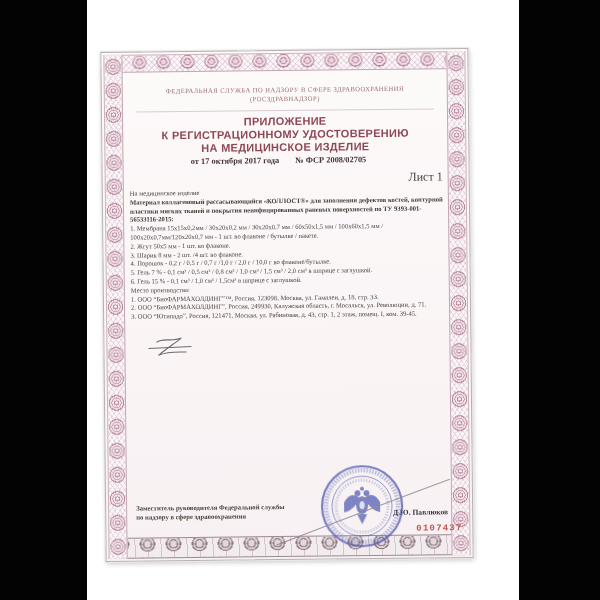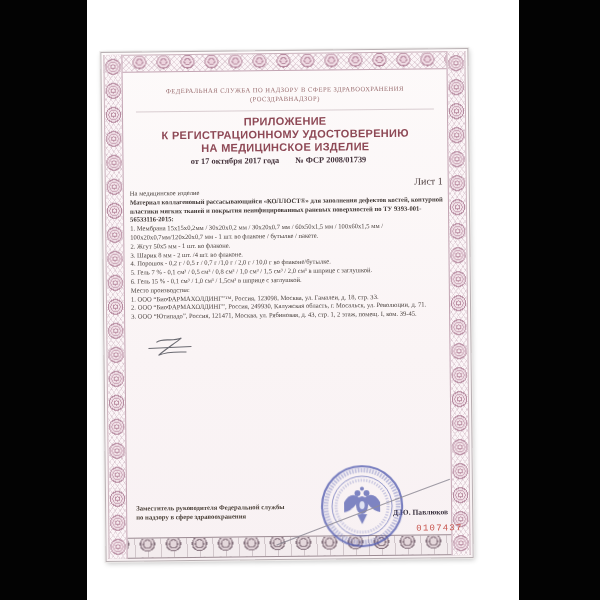--- a/index.html
+++ b/index.html
@@ -51,28 +51,28 @@
 
   
   .abs{position:absolute;}
   .agency{left:20px;right:20px;text-align:center;color:#9a6e70;
     font-size:6.6px;letter-spacing:.45px;line-height:8px;font-family:"Liberation Serif",serif;}
   .sepline{left:34px;right:34px;top:59px;border-top:1px solid #d9cdd1;height:0;}
   .title-line{left:20px;right:20px;text-align:center;color:#8e4956;
     font-family:"Liberation Sans",sans-serif;font-weight:bold;font-size:11px;letter-spacing:.3px;}
   .date-row{left:0;right:14px;top:105px;display:flex;justify-content:center;gap:16px;
     color:#43313a;font-weight:bold;font-size:8.4px;}
-  .sheet{top:120px;right:26px;color:#4a3b3c;font-size:10px;margin-top:6px;}
+  .sheet{top:120px;right:26px;color:#4a3b3c;font-size:12px;}
   .bodytext{left:27px;right:25px;top:137px;color:#4c4440;font-size:6.6px;line-height:8.8px;text-align:left;}
   .bodytext p{margin:0;}
   .bodytext .prodname{font-weight:bold;color:#3f3734;}
   .sig-label{left:30px;top:452px;width:185px;color:#4a4038;font-size:6.7px;font-weight:bold;line-height:8.6px;}
   .sig-name{top:458px;right:24px;color:#3c3440;font-size:7.6px;font-weight:bold;margin-left:19px;}
   .serial{top:474px;left:310px;color:#c7554e;font-family:"Liberation Mono",monospace;
-    font-size:9px;letter-spacing:1.2px;}
+    font-size:9px;letter-spacing:1.2px;font-weight:bold;}
   .stamp-wrap{left:212px;top:412px;width:88px;height:88px;opacity:.88;filter:blur(.2px);}
   .squiggle-wrap{left:42px;top:283px;width:50px;height:24px;}
   .sigline-wrap{left:158px;top:424px;width:192px;height:78px;}
 </style>
 </head>
 <body>
 
 <div class="pillar pillar-left"></div>
 <div class="pillar pillar-right"></div>
 
@@ -85,21 +85,21 @@
   <div class="abs agency" style="top:35px;">ФЕДЕРАЛЬНАЯ СЛУЖБА ПО НАДЗОРУ В СФЕРЕ ЗДРАВООХРАНЕНИЯ</div>
   <div class="abs agency" style="top:44px;">(РОСЗДРАВНАДЗОР)</div>
   <div class="abs sepline"></div>
 
   <div class="abs title-line" style="top:64px;">ПРИЛОЖЕНИЕ</div>
   <div class="abs title-line" style="top:77px;">К РЕГИСТРАЦИОННОМУ УДОСТОВЕРЕНИЮ</div>
   <div class="abs title-line" style="top:90px;">НА МЕДИЦИНСКОЕ ИЗДЕЛИЕ</div>
 
   <div class="abs date-row">
     <span>от 17 октября 2017 года</span>
-    <span>№  ФСР 2008/01739</span>
+    <span>№  ФСР 2008/02705</span>
   </div>
   <div class="abs sheet">Лист 1</div>
 
   <div class="abs bodytext">
     <p>На медицинское изделие</p>
     <p class="prodname">Материал коллагеновый рассасывающийся «КОЛЛОСТ®» для заполнения дефектов костей, контурной пластики мягких тканей и покрытия неинфицированных раневых поверхностей по ТУ 9393-001-56533116-2015:</p>
     <p>1. Мембрана 15х15х0,2мм / 30х20х0,2 мм / 30х20х0,7 мм / 60х50х1,5 мм / 100х60х1,5 мм / 100х20х0,7мм/120х20х0,7 мм - 1 шт. во флаконе / бутылке / пакете.</p>
     <p>2. Жгут 50х5 мм - 1 шт. во флаконе.</p>
     <p>3. Шарик 8 мм - 2 шт. /4 шт. во флаконе.</p>
     <p>4. Порошок - 0,2 г / 0,5 г / 0,7 г /1,0 г / 2,0 г / 10,0 г во флаконе/бутылке.</p>

